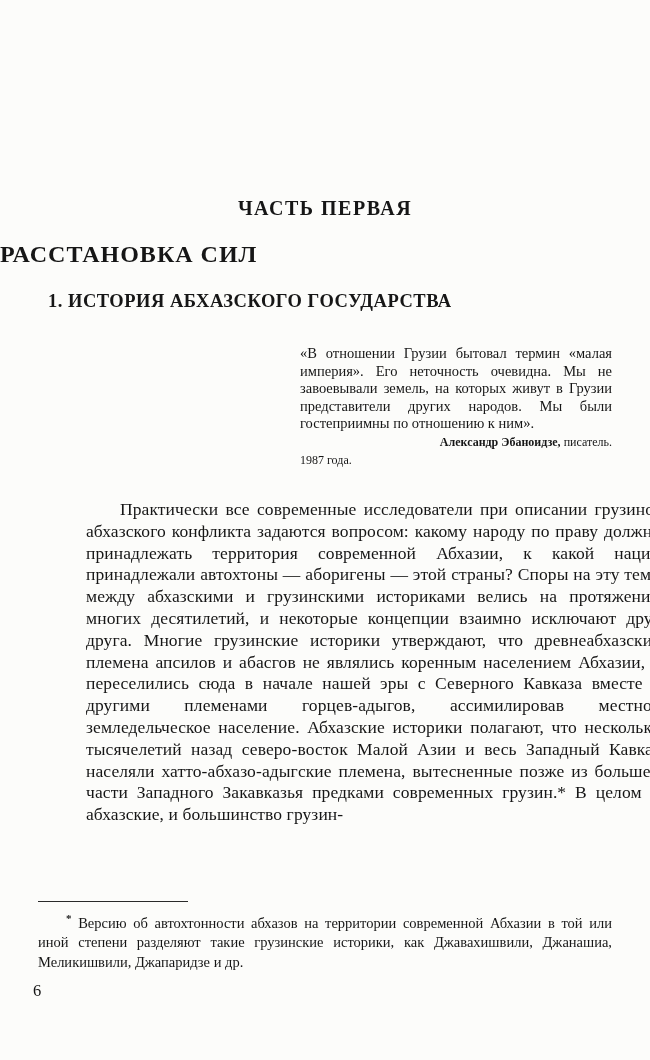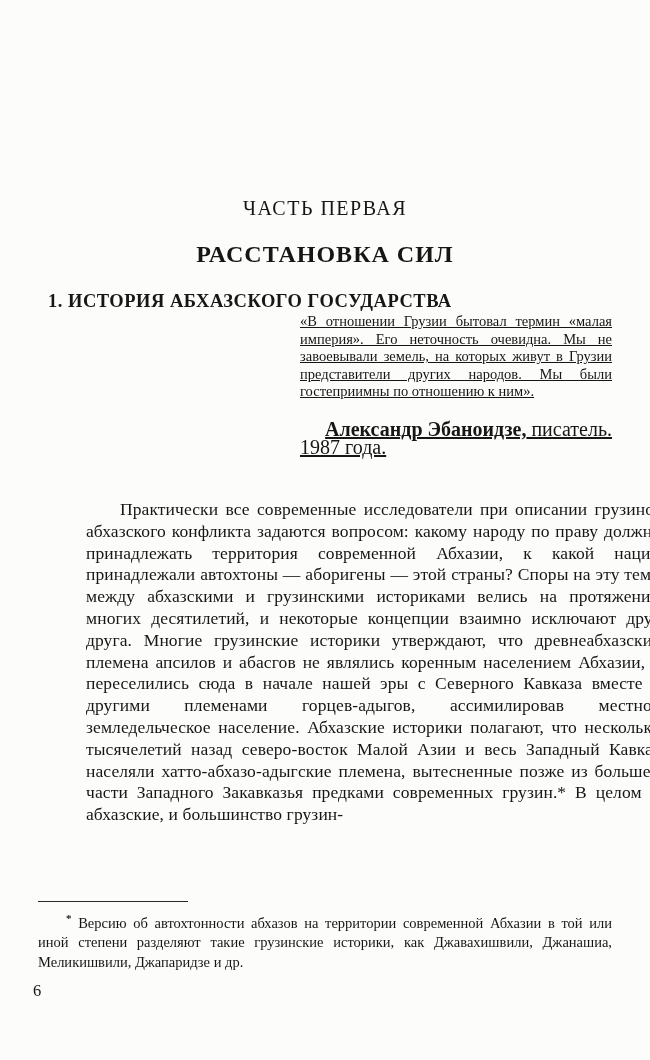--- a/index.html
+++ b/index.html
@@ -18,56 +18,55 @@
     overflow: hidden;
   }
   .part-heading {
     position: absolute;
     top: 197px;
     left: 0;
     width: 100%;
     text-align: center;
     font-size: 20px;
     letter-spacing: 1.5px;
-    font-weight: 400;
+    font-weight: 700;
   }
   .section-title {
     position: absolute;
     top: 241px;
     left: 0;
     width: 100%;
-    text-align: center;
+    text-align: left;
     font-size: 24px;
     font-weight: bold;
     letter-spacing: 1px;
   }
   .chapter-heading {
     position: absolute;
     top: 291px;
     left: 0;
     width: 100%;
     text-align: left;
     font-size: 18.5px;
     font-weight: bold;
     letter-spacing: 0.5px;
     padding-left: 48px;
   }
   .epigraph {
     position: absolute;
-    top: 313px;
+    top: 345px;
     left: 300px;
     width: 312px;
     font-size: 14.5px;
     line-height: 17.6px;
     text-align: justify;
-    text-decoration: underline;
   }
   .epigraph-attr {
-    margin-top: 20px;
-    font-size: 20px;
+    margin-top: 1px;
+    font-size: 12px;
     line-height: 17.6px;
   }
   .attr-line1 {
     text-align: right;
   }
   .attr-name {
     font-weight: bold;
   }
   .body-text {
     position: absolute;

